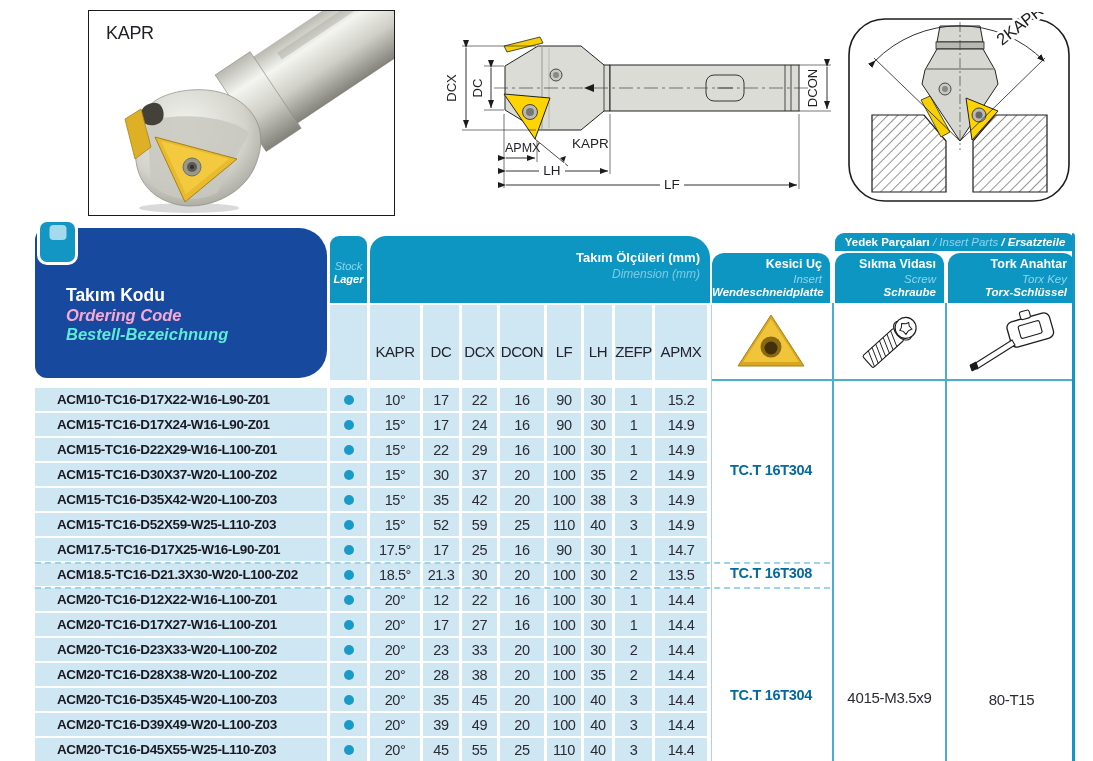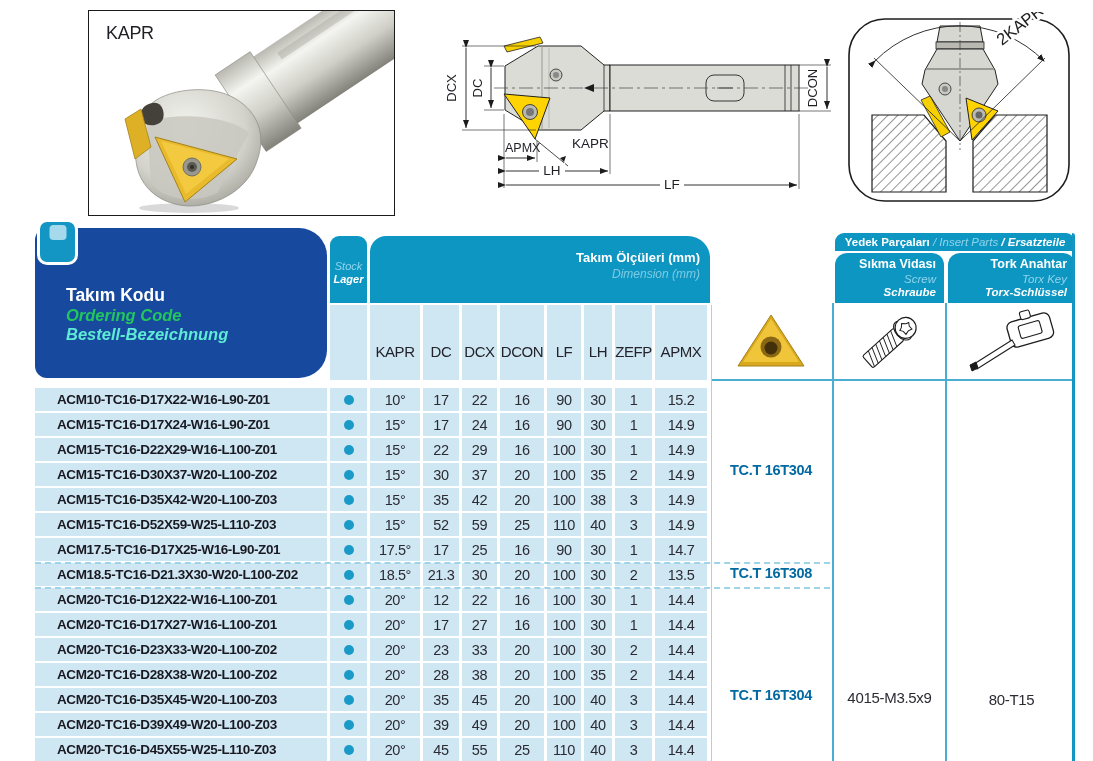--- a/index.html
+++ b/index.html
@@ -22,21 +22,21 @@
   .catalog { position:absolute; left:35px; top:228px; width:1040px; height:533px; }
 
   .tab-icon { position:absolute; left:2px; top:-9px; width:41px; height:46px;
     background:#1496c4; border:3px solid #fff; border-radius:10px; z-index:4; }
   .tab-icon .notch { position:absolute; left:50%; top:3px; transform:translateX(-50%);
     width:17px; height:15px; background:#a5d9ec; border-radius:4px; }
 
   .code-box { position:absolute; left:0; top:0; width:292px; height:150px;
     background:#17499e; border-radius:12px 28px 28px 12px; padding:57px 5px 0 31px; z-index:2; }
   .code-box .l1 { color:#fff; font-weight:bold; font-size:17.5px; line-height:1.18; }
-  .code-box .l2 { color:#22c55e; font-weight:bold; font-style:italic; font-size:16.5px; line-height:1.18; }
+  .code-box .l2 { color:#f9a8d4; font-weight:bold; font-style:italic; font-size:16.5px; line-height:1.18; }
   .code-box .l3 { color:#5eead4; font-weight:bold; font-style:italic; font-size:16.5px; line-height:1.18; }
 
   .teal-hdr { background:#0e96c2; color:#fff; }
   .stock-hdr { position:absolute; left:295px; top:8px; width:37px; height:67px;
     border-radius:9px 9px 0 0; text-align:center; padding-top:8px; }
   .stock-hdr .l1 { font-size:12px; font-weight:bold; line-height:1.3;padding-left:40px; }
   .stock-hdr .l2 { font-size:11px; font-style:italic; color:#8fd4ec; line-height:1.25; }
   .stock-hdr .l3 { font-size:11px; font-style:italic; font-weight:bold; line-height:1.25; }
 
   .dim-hdr { position:absolute; left:335px; top:8px; width:340px; height:67px;
@@ -253,20 +253,25 @@
 
     <div class="dim-hdr teal-hdr">
       <div class="l1">Takım Ölçüleri (mm)</div>
       <div class="l2">Dimension (mm)</div>
     </div>
 
     <div class="spare-band teal-hdr">
       <span class="tr">Yedek Parçaları</span><span class="en"> / </span><span class="en">Insert Parts</span><span class="de"> / </span><span class="de">Ersatzteile</span>
     </div>
 
+    <div class="sub-hdr3 insert-hdr teal-hdr">
+      <div class="l1">Kesici Uç</div>
+      <div class="l2">Insert</div>
+      <div class="l3">Wendeschneidplatte</div>
+    </div>
     <div class="sub-hdr3 screw-hdr teal-hdr">
       <div class="l1">Sıkma Vidası</div>
       <div class="l2">Screw</div>
       <div class="l3">Schraube</div>
     </div>
     <div class="sub-hdr3 torx-hdr teal-hdr">
       <div class="l1">Tork Anahtar</div>
       <div class="l2">Torx Key</div>
       <div class="l3">Torx-Schlüssel</div>
     </div>

